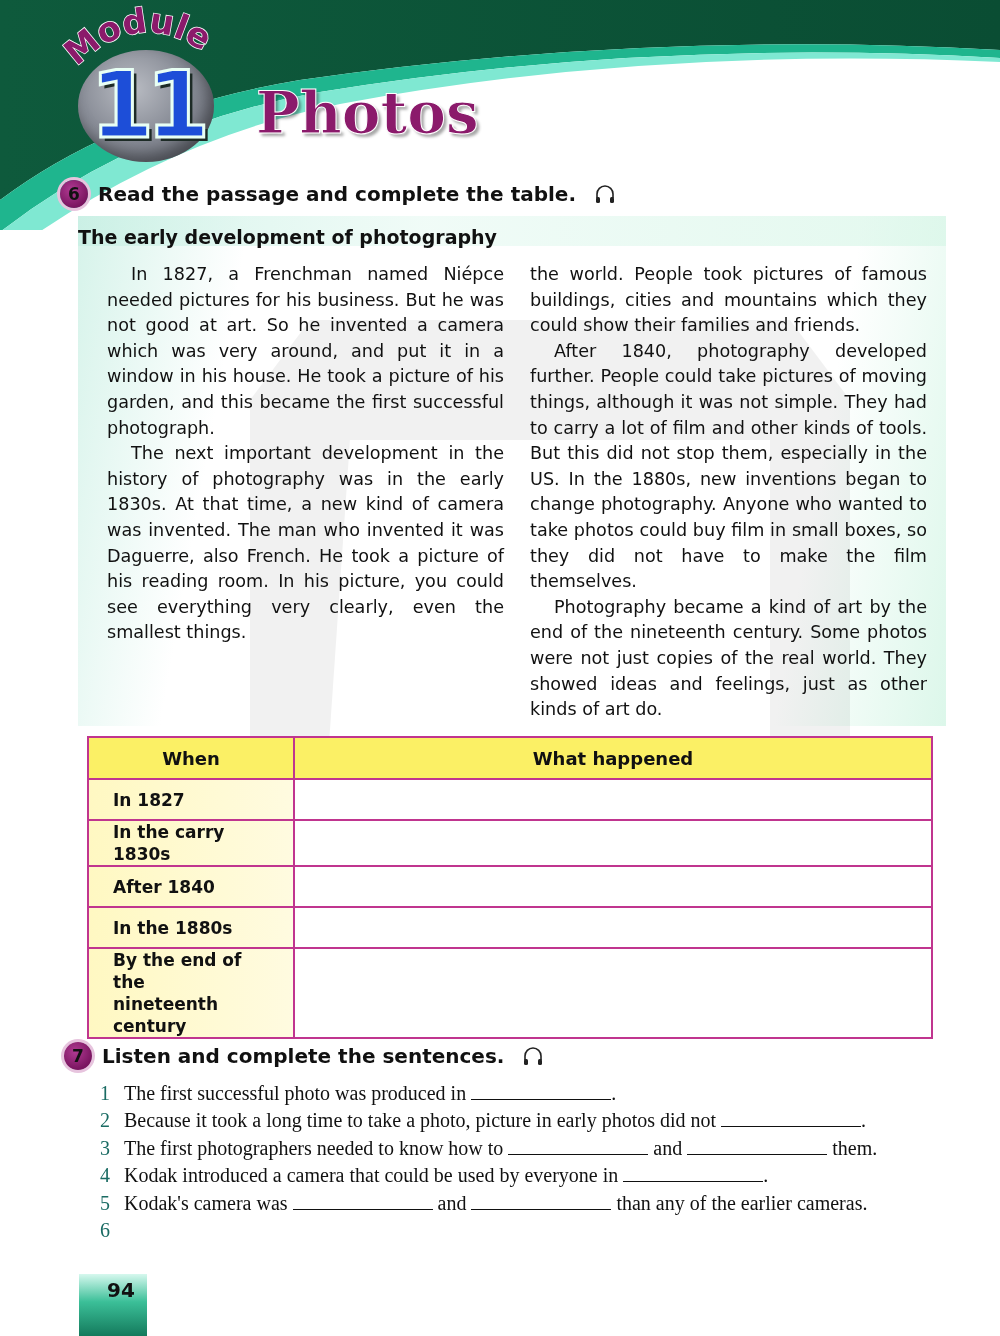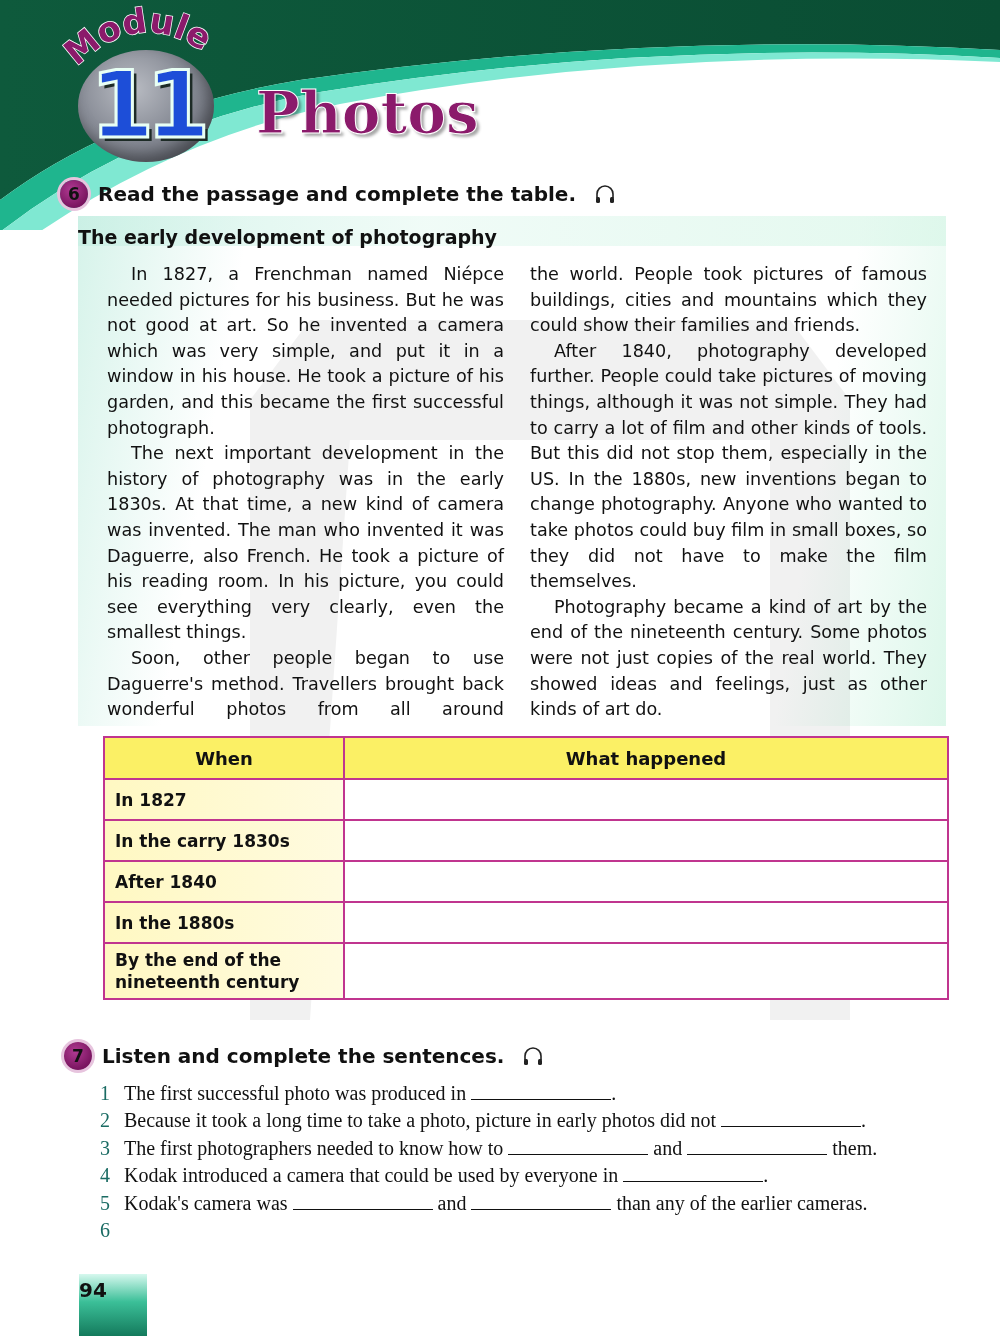--- a/index.html
+++ b/index.html
@@ -65,31 +65,31 @@
     font-family: "DejaVu Sans", sans-serif; font-size: 17.6px; line-height: 25.6px; color: #111;
     text-align: justify; text-align-last: left;
   }
   .col-left { left: 107px; }
   .col-right { left: 530px; }
   .col p { text-indent: 24px; }
   .col p.cont { text-indent: 0; }
 
   
   .timeline-table {
-    position: absolute; left: 103px; top: 736px; width: 846px; border-collapse: collapse;
+    position: absolute; left: 87px; top: 736px; width: 846px; border-collapse: collapse;
   }
   .timeline-table th, .timeline-table td { border: 2px solid #c0358f; }
   .timeline-table th {
     background: #fbf065; height: 42px; font-family: "DejaVu Sans", sans-serif; font-weight: bold;
     font-size: 18px; color: #111;
   }
   .timeline-table td.when {
-    width: 240px; background: linear-gradient(90deg, #fff8c2 0%, #fffbe0 100%);
+    width: 206px; background: linear-gradient(90deg, #fff8c2 0%, #fffbe0 100%);
     font-family: "DejaVu Sans", sans-serif; font-weight: bold; font-size: 17px; color: #111;
-    padding: 0 10px; line-height: 22px;
+    padding: 0 24px; line-height: 22px;
   }
   .timeline-table td.what { background: #ffffff; }
   .timeline-table tr.r { height: 41px; }
 
   
   .sentences {
     position: absolute; left: 100px; top: 1080px; width: 860px;
     font-family: "Liberation Serif", "DejaVu Serif", serif; font-size: 20px; line-height: 27.4px; color: #111;
     list-style: none;
   }
@@ -98,21 +98,21 @@
   .blank { display: inline-block; border-bottom: 1.5px solid #111; height: 18px; vertical-align: baseline; }
   .blank.w140 { width: 140px; }
   .blank.w155 { width: 158px; }
 
   
   .page-num-tab {
     position: absolute; left: 79px; top: 1274px; width: 68px; height: 62px;
     background: linear-gradient(180deg, #d6f8ee 0%, #3bbf98 45%, #147a5c 100%);
   }
   .page-num {
-    position: absolute; left: 79px; top: 1278px; width: 84px; 
+    position: absolute; left: 79px; top: 1278px; width: 84px; text-align: center;
     font-family: "DejaVu Sans", sans-serif; font-weight: bold; font-size: 20px; color: #111;
   }
 </style>
 </head>
 <body>
 
 <div class="header-band">
   <svg width="1000" height="230" viewBox="0 0 1000 230">
     <defs>
       <linearGradient id="gDark" x1="0" y1="0" x2="1" y2="0">
@@ -150,23 +150,22 @@
   </svg>
 </div>
 
 <div class="passage-box"></div>
 <svg class="watermark" viewBox="0 0 600 700">
   <path d="M60 0 L540 0 L600 80 L600 700 L520 700 L520 120 L100 120 L60 700 L0 700 L0 80 Z" fill="#000"></path>
 </svg>
 <div class="passage-title">The early development of photography</div>
 
 <div class="col col-left">
-  <p>In 1827, a Frenchman named Niépce needed pictures for his business. But he was not good at art. So he invented a camera which was very simple, and put it in a window in his house. He took a picture of his garden, and this became the first successful photograph.</p>
+  <p>In 1827, a Frenchman named Niépce needed pictures for his business. But he was not good at art. So he invented a camera which was very around, and put it in a window in his house. He took a picture of his garden, and this became the first successful photograph.</p>
   <p>The next important development in the history of photography was in the early 1830s. At that time, a new kind of camera was invented. The man who invented it was Daguerre, also French. He took a picture of his reading room. In his picture, you could see everything very clearly, even the smallest things.</p>
-  <p style="text-align-last: justify;">Soon, other people began to use Daguerre's method. Travellers brought back wonderful photos from all around</p>
 </div>
 <div class="col col-right">
   <p class="cont">the world. People took pictures of famous buildings, cities and mountains which they could show their families and friends.</p>
   <p>After 1840, photography developed further. People could take pictures of moving things, although it was not simple. They had to carry a lot of film and other kinds of tools. But this did not stop them, especially in the US. In the 1880s, new inventions began to change photography. Anyone who wanted to take photos could buy film in small boxes, so they did not have to make the film themselves.</p>
   <p>Photography became a kind of art by the end of the nineteenth century. Some photos were not just copies of the real world. They showed ideas and feelings, just as other kinds of art do.</p>
 </div>
 
 <table class="timeline-table">
   <thead>
     <tr>

